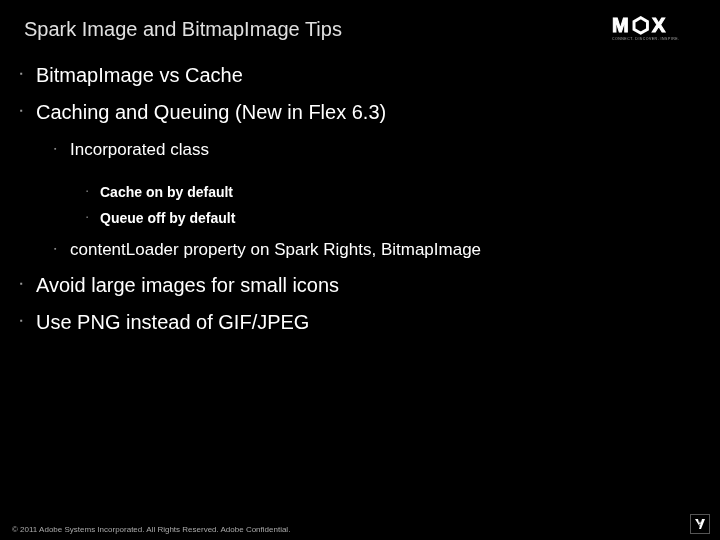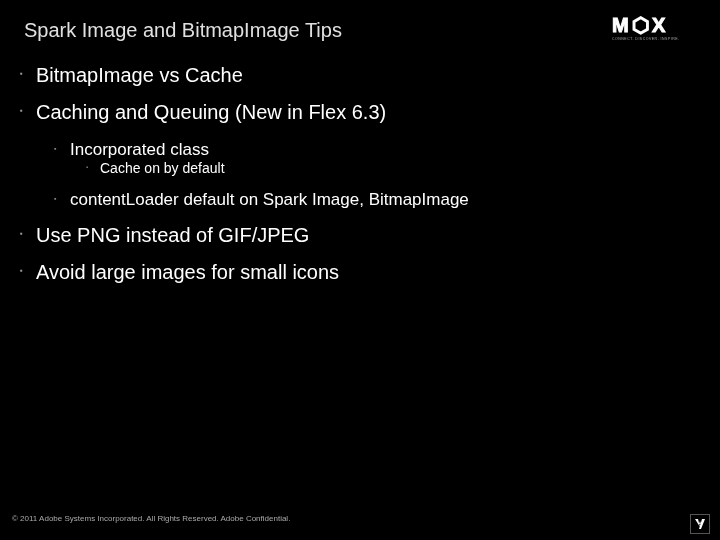--- a/index.html
+++ b/index.html
@@ -8,21 +8,21 @@
     height: 540px;
     background: #000;
     color: #fff;
     font-family: Arial, Helvetica, sans-serif;
     position: relative;
     overflow: hidden;
   }
   .header {
     display: flex;
     justify-content: space-between;
-    align-items: center;
+    align-items: flex-start;
     padding: 18px 24px 12px 24px;
   }
   .title {
     font-size: 20px;
     font-weight: 400;
     color: #e0e0e0;
   }
   .max-logo {
     display: flex;
     flex-direction: column;
@@ -61,21 +61,22 @@
   }
   .lvl2 > li::before {
     content: "▪";
     position: absolute;
     left: 18px;
     top: 5px;
     font-size: 7px;
     color: #888;
   }
   .lvl3 {
-    margin-top: 0;
+    margin-top: 24px;
+    font-weight: bold;
   }
   .lvl3 > li {
     font-size: 14px;
     color: #fff;
     margin-bottom: 10px;
     padding-left: 30px;
     position: relative;
   }
   .lvl3 > li::before {
     content: "▪";
@@ -85,21 +86,21 @@
     font-size: 6px;
     color: #777;
   }
   .footer {
     position: absolute;
     bottom: 0;
     left: 0;
     right: 0;
     display: flex;
     justify-content: space-between;
-    align-items: flex-start;
+    align-items: flex-end;
     padding: 6px 10px 6px 12px;
   }
   .copyright {
     font-size: 8px;
     color: #aaa;
   }
   .adobe-logo {
     width: 20px;
     height: 20px;
     background: #000;
@@ -125,27 +126,28 @@
 </div>
 
 <div class="content">
   <ul class="lvl1">
     <li><span>BitmapImage vs Cache</span></li>
     <li><span>Caching and Queuing (New in Flex 6.3)</span>
       <ul class="lvl2">
         <li><span>Incorporated class</span>
           <ul class="lvl3">
             <li><span>Cache on by default</span></li>
+            <li><span>Queue off by default</span></li>
           </ul>
         </li>
-        <li><span>contentLoader default on Spark Image, BitmapImage</span></li>
+        <li><span>contentLoader property on Spark Rights, BitmapImage</span></li>
       </ul>
     </li>
+    <li><span>Avoid large images for small icons</span></li>
     <li><span>Use PNG instead of GIF/JPEG</span></li>
-    <li><span>Avoid large images for small icons</span></li>
   </ul>
 </div>
 
 <div class="footer">
   <div class="copyright">© 2011 Adobe Systems Incorporated. All Rights Reserved. Adobe Confidential.</div>
   <div class="adobe-logo">
     <svg width="14" height="14" viewBox="0 0 14 14">
       <path d="M2 2 L5 2 L7 10 Z M9 2 L12 2 L8 12 L6 12 Z M6 7 L8 7 L7 4 Z" fill="#fff"></path>
     </svg>
   </div>

